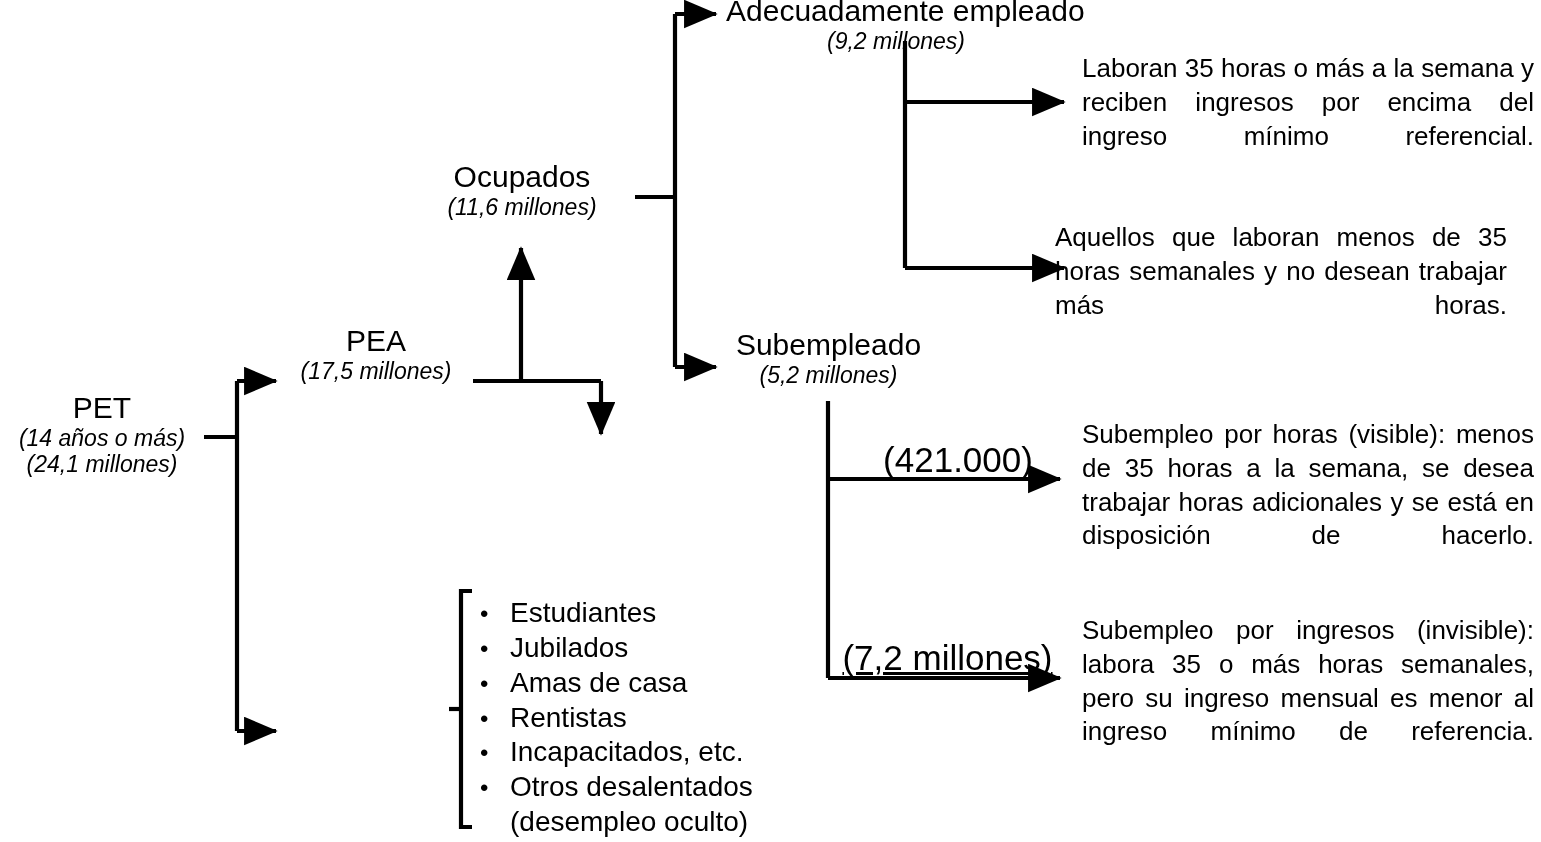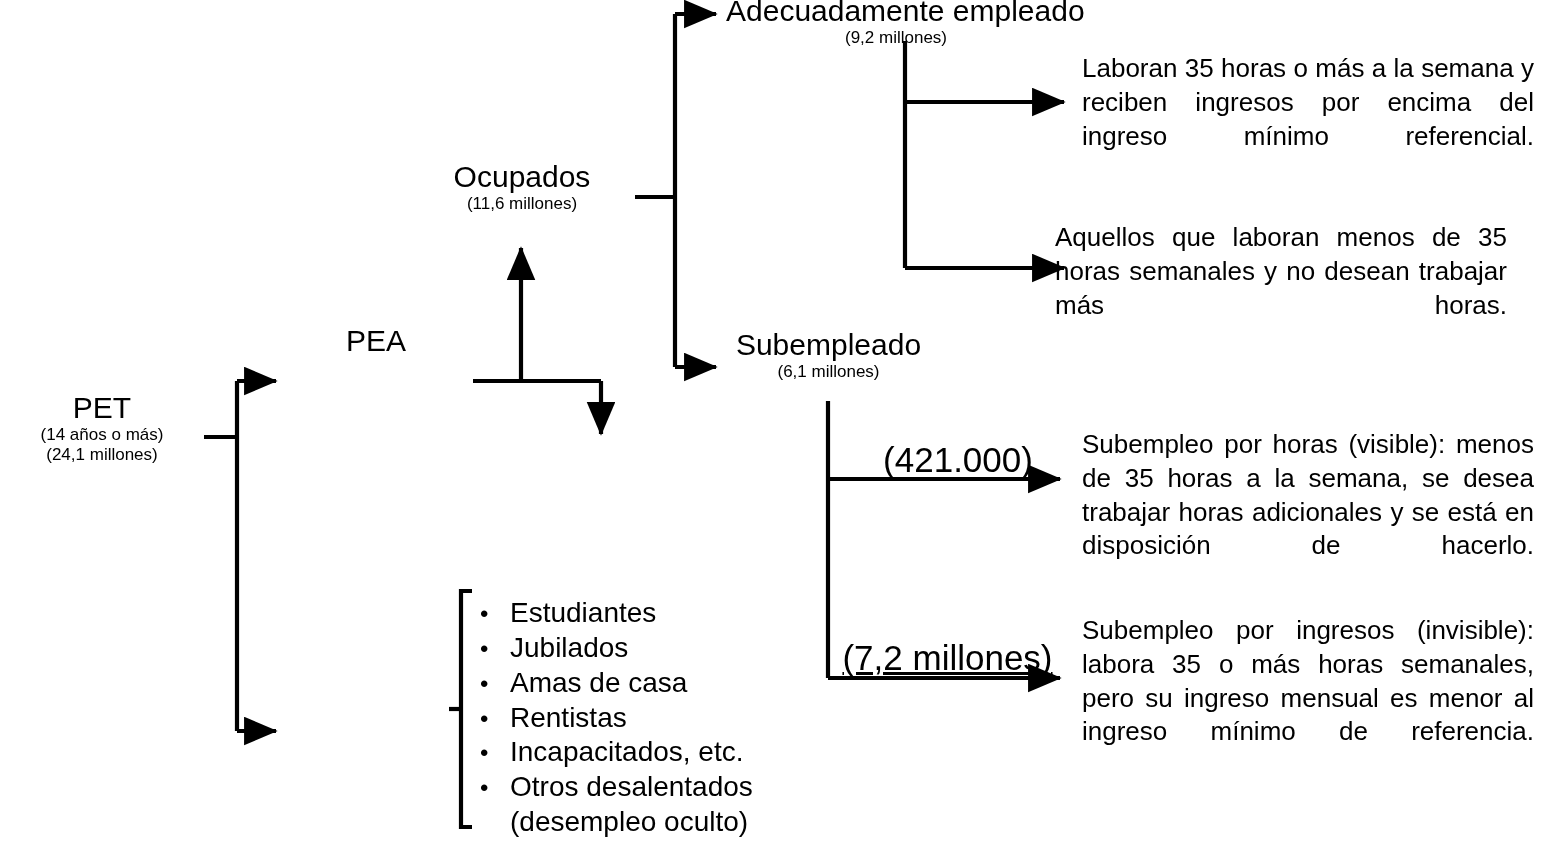--- a/index.html
+++ b/index.html
@@ -2,21 +2,21 @@
 <html><head>
 <meta charset="utf-8">
 <style>
   html,body{margin:0;padding:0;background:#ffffff;}
   body{font-family:"Liberation Sans","DejaVu Sans",sans-serif;color:#000;}
   #canvas{position:relative;width:1541px;height:842px;overflow:hidden;background:#fff;}
   #wires{position:absolute;left:0;top:0;width:1541px;height:842px;pointer-events:none;}
 
   .node{position:absolute;text-align:center;line-height:1.14;}
   .node .t1{display:block;font-size:30px;white-space:nowrap;}
-  .node .t2{display:block;font-size:17px;white-space:nowrap;}
+  .node .t2{display:block;font-size:23px;white-space:nowrap;font-style:italic;}
 
   .edgelabel{position:absolute;font-size:35px;white-space:nowrap;text-align:center;}
 
   .para{position:absolute;font-size:26px;line-height:1.30;text-align:justify;
         text-justify:inter-word;}
   .para.last-left::after{content:"";display:inline-block;width:100%;}
 
   .bullets{position:absolute;font-size:28px;line-height:1.245;}
   .bullets .row{display:flex;align-items:baseline;white-space:nowrap;}
   .bullets .bl{width:30px;flex:0 0 30px;font-size:24px;}
@@ -63,48 +63,49 @@
   </svg>
 
   <div class="node" style="left:0px;top:375px;width:204px;margin-top:16px;">
     <span class="t1">PET</span>
     <span class="t2">(14 años o más)</span>
     <span class="t2">(24,1 millones)</span>
   </div>
 
   <div class="node" style="left:280px;top:324px;width:192px;">
     <span class="t1">PEA</span>
+    <span class="t2">(17,5 millones)</span>
   </div>
 
 
   <div class="node" style="left:424px;top:160px;width:196px;">
     <span class="t1">Ocupados</span>
     <span class="t2">(11,6 millones)</span>
   </div>
 
 
   <div class="node" style="left:726px;top:-6px;width:340px;">
     <span class="t1">Adecuadamente empleado</span>
     <span class="t2">(9,2 millones)</span>
   </div>
 
   <div class="node" style="left:726px;top:328px;width:205px;">
     <span class="t1">Subempleado</span>
-    <span class="t2">(6,1 millones)</span>
+    <span class="t2">(5,2 millones)</span>
   </div>
 
   <div class="edgelabel" style="left:848px;top:440px;width:220px;">(421.000)</div>
 
   <div class="edgelabel" style="left:825px;top:638px;width:245px;text-decoration:underline;">(7,2 millones)</div>
 
   <div class="para last-left" style="left:1082px;top:52px;width:452px;">Laboran 35 horas o más a la semana y reciben ingresos por encima del ingreso mínimo referencial.</div>
 
   <div class="para last-left" style="left:1055px;top:221px;width:452px;">Aquellos que laboran menos de 35 horas semanales y no desean trabajar más horas.</div>
 
-  <div class="para last-left" style="left:1082px;top:418px;width:452px;margin-top:10px;">Subempleo por horas (visible): menos de 35 horas a la semana, se desea trabajar horas adicionales y se está en disposición de hacerlo.</div>
+  <div class="para last-left" style="left:1082px;top:418px;width:452px;">Subempleo por horas (visible): menos de 35 horas a la semana, se desea trabajar horas adicionales y se está en disposición de hacerlo.</div>
 
   <div class="para last-left" style="left:1082px;top:614px;width:452px;">Subempleo por ingresos (invisible): labora 35 o más horas semanales, pero su ingreso mensual es menor al ingreso mínimo de referencia.</div>
 
   <div class="bullets" style="left:480px;top:596px;width:260px;">
     <div class="row">
       <span class="bl">•</span>
       <span>Estudiantes</span>
     </div>
     <div class="row">
       <span class="bl">•</span>

